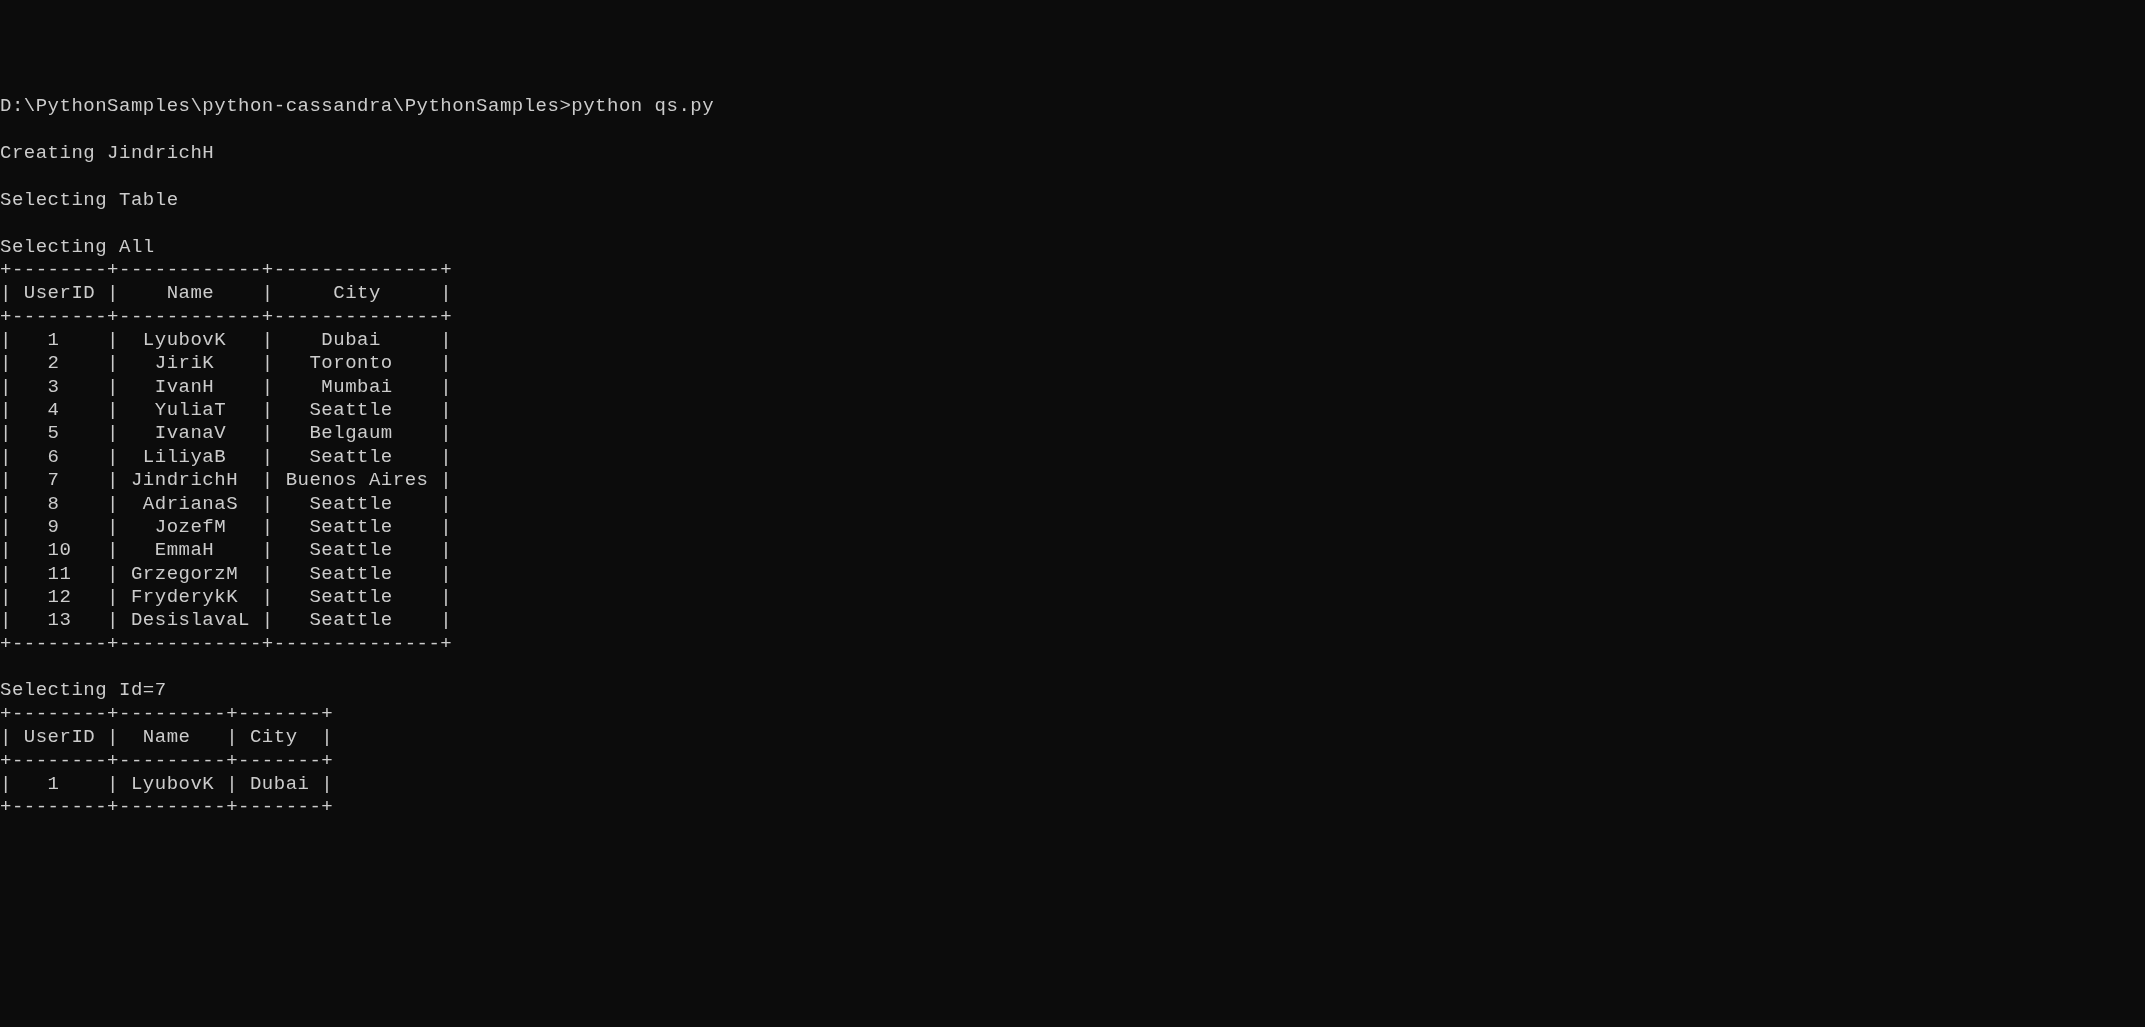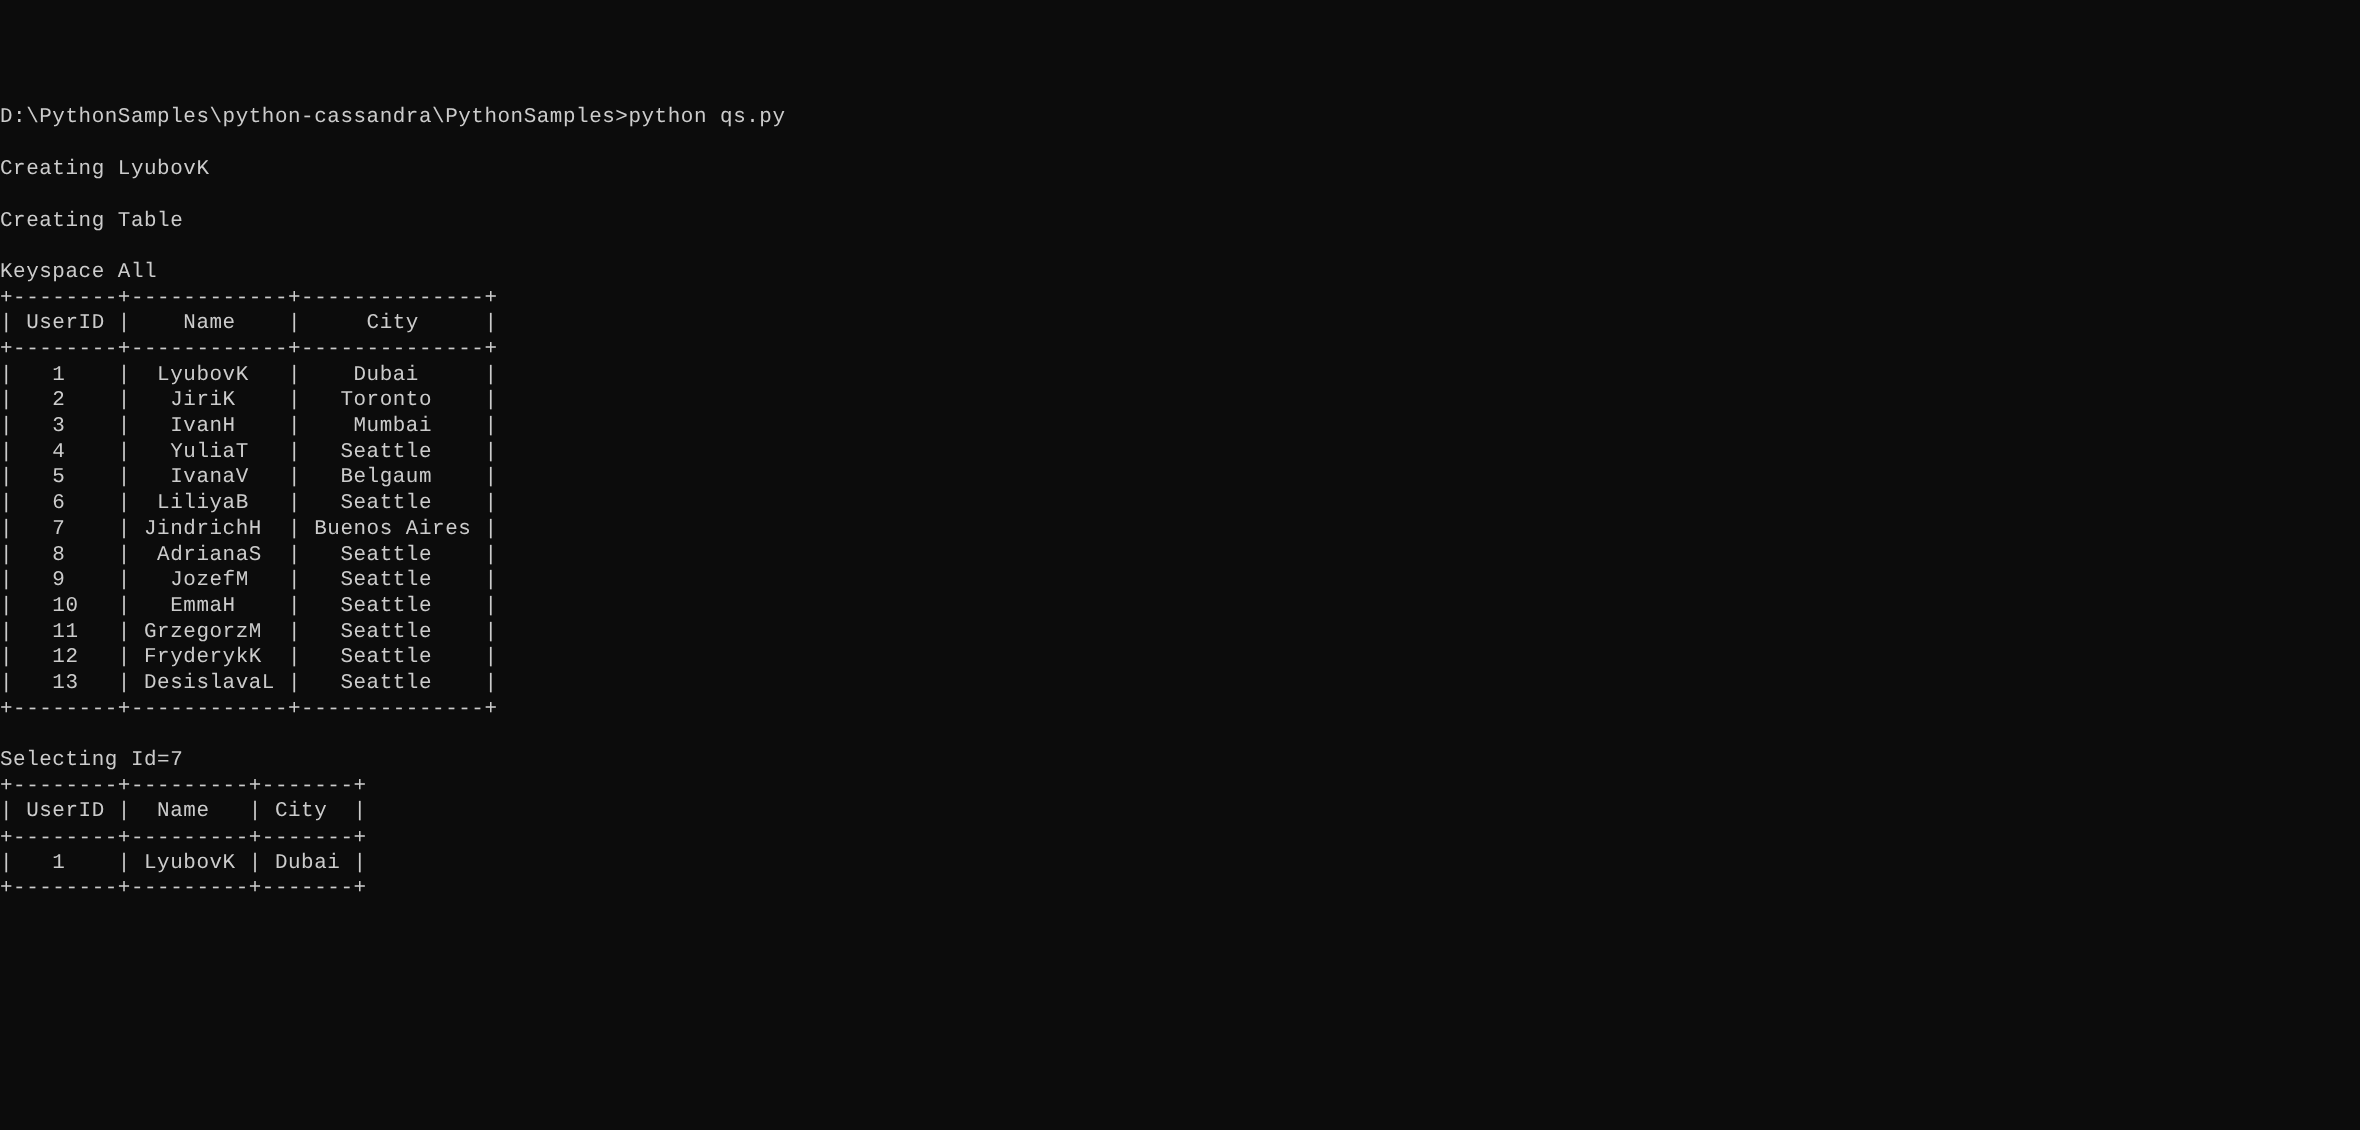--- a/index.html
+++ b/index.html
@@ -21,25 +21,25 @@
       display: block;
     }
   </style>
 </head>
 <body>
 
 
 
 <div class="terminal-output"><span>D:\PythonSamples\python-cassandra\PythonSamples&gt;</span><span>python qs.py</span>
 
-<span>Creating LyubovK</span>
+<span>Creating JindrichH</span>
 
-<span>Creating Table</span>
+<span>Selecting Table</span>
 
-<span>Keyspace All</span>
+<span>Selecting All</span>
 <span id="table1-container">+--------+------------+--------------+
 | UserID |    Name    |     City     |
 +--------+------------+--------------+
 |   1    |  LyubovK   |    Dubai     |
 |   2    |   JiriK    |   Toronto    |
 |   3    |   IvanH    |    Mumbai    |
 |   4    |   YuliaT   |   Seattle    |
 |   5    |   IvanaV   |   Belgaum    |
 |   6    |  LiliyaB   |   Seattle    |
 |   7    | JindrichH  | Buenos Aires |

